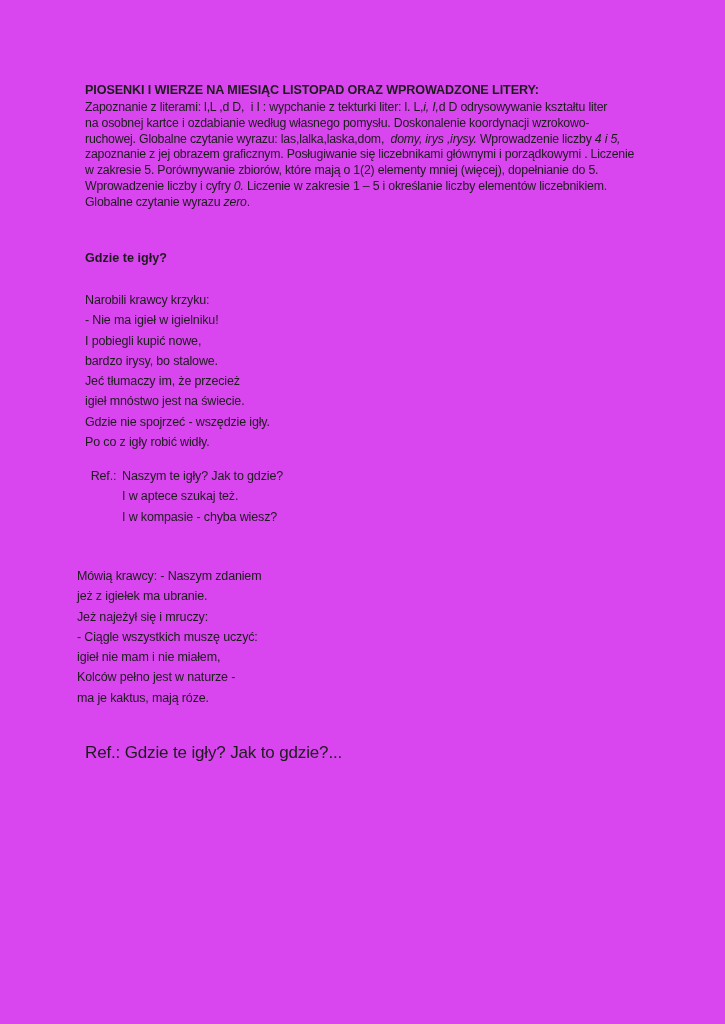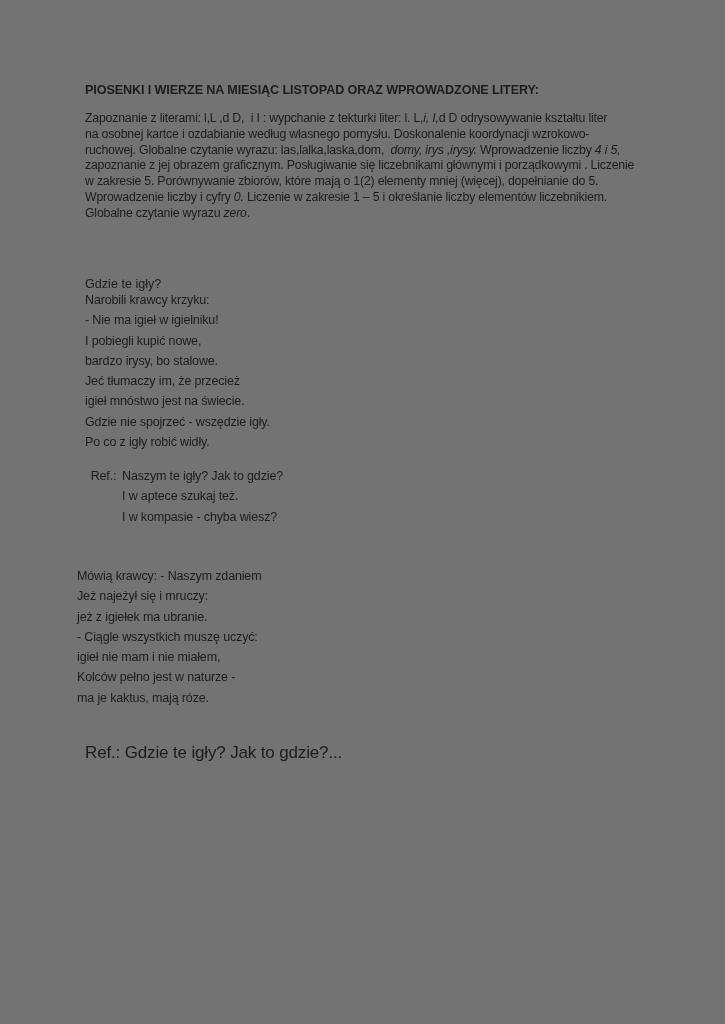--- a/index.html
+++ b/index.html
@@ -3,35 +3,35 @@
 <meta charset="utf-8">
 <style>
   html,body{margin:0;padding:0;}
   body{
     width:725px;height:1024px;
     background:#ffffff;
     font-family:"Liberation Sans","DejaVu Sans",sans-serif;
     color:#1c1c1c;
     -webkit-font-smoothing:antialiased;
   }
-  .page{position:relative;width:725px;height:1024px;overflow:hidden;background:#737373;}
+  .page{position:relative;width:725px;height:1024px;overflow:hidden;background:#d946ef;}
   .doc-title{
     position:absolute;left:85px;top:83px;width:570px;
     font-size:12.6px;font-weight:bold;letter-spacing:-0.1px;
     white-space:pre;
   }
   .intro{
-    position:absolute;left:85px;top:111px;width:600px;
+    position:absolute;left:85px;top:100px;width:600px;
     font-size:12.3px;line-height:15.8px;letter-spacing:-0.2px;
   }
   .intro .line{white-space:pre;}
   .it{font-style:italic;}
   .poem-heading{
     position:absolute;left:85px;top:251px;
-    font-size:12.6px;font-weight:normal;white-space:pre;margin-top:26px;
+    font-size:12.6px;font-weight:bold;white-space:pre;
   }
   .poem{font-size:12.5px;letter-spacing:-0.15px;}
   .poem .pline{line-height:20.3px;white-space:pre;}
   .stanza1{position:absolute;left:85px;top:290px;}
   .refrain{position:absolute;left:85px;top:466px;}
   .refrain .ref-label{display:inline-block;width:37px;text-align:center;}
   .refrain .indent{padding-left:37px;}
   .stanza2{position:absolute;left:77px;top:566px;}
   .refrain-reprise{
     position:absolute;left:85px;top:743px;
@@ -69,22 +69,22 @@
   </div>
 
   <div class="poem refrain">
     <div class="pline"><span class="ref-label">Ref.:</span><span>Naszym te igły? Jak to gdzie?</span></div>
     <div class="pline indent">I w aptece szukaj też.</div>
     <div class="pline indent">I w kompasie - chyba wiesz?</div>
   </div>
 
   <div class="poem stanza2">
     <div class="pline">Mówią krawcy: - Naszym zdaniem</div>
+    <div class="pline">jeż z igiełek ma ubranie.</div>
     <div class="pline">Jeż najeżył się i mruczy:</div>
-    <div class="pline">jeż z igiełek ma ubranie.</div>
     <div class="pline">- Ciągle wszystkich muszę uczyć:</div>
     <div class="pline">igieł nie mam i nie miałem,</div>
     <div class="pline">Kolców pełno jest w naturze -</div>
     <div class="pline">ma je kaktus, mają róze.</div>
   </div>
 
   <div class="refrain-reprise">Ref.: Gdzie te igły? Jak to gdzie?...</div>
 
 </div>
 

